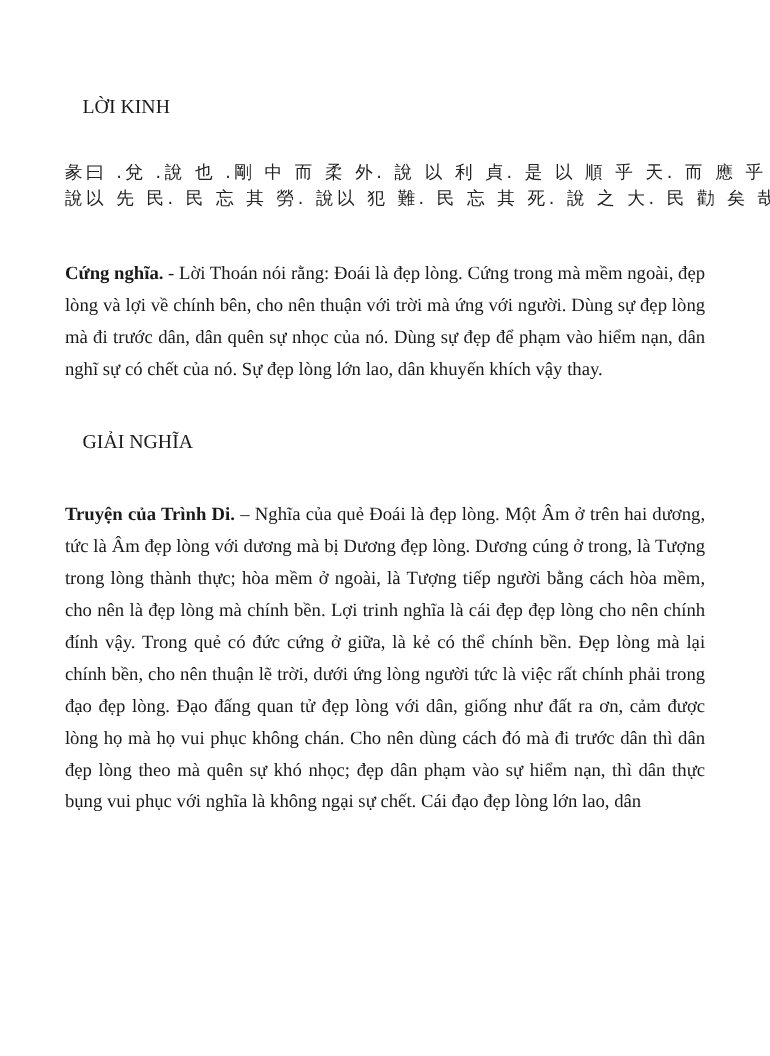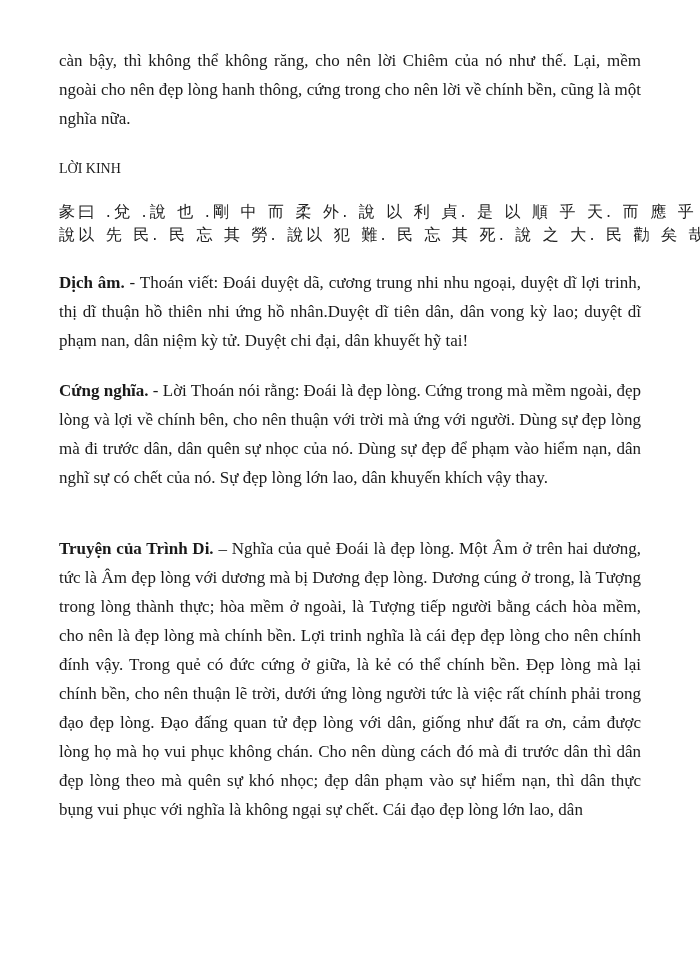--- a/index.html
+++ b/index.html
@@ -23,62 +23,61 @@
     font-size: 17px;
     line-height: 29px;
   }
   .para {
     margin: 0;
     text-align: justify;
     text-align-last: left;
   }
   .gap { height: 21px; }
   .heading {
-    margin: 0;
-    font-size: 14px;
+    margin: 16px;
+    font-size: 18px;
     letter-spacing: 0;
   }
   .cjk {
     margin: 0;
     font-family: "DejaVu Sans", sans-serif;
     font-size: 16px;
     line-height: 23px;
     letter-spacing: 3.2px;
     color: #222;
     white-space: nowrap;
   }
   .cjk-line { display: block; }
   b { font-weight: bold; }
 </style>
 </head>
 <body>
 
 <div class="page">
 
-  <p class="para">càn bậy, thì không thể không răng, cho nên lời Chiêm của nó như thế. Lại, mềm ngoài cho nên đẹp lòng hanh thông, cứng trong cho nên lời về chính bền, cũng là một nghĩa nữa.</p>
 
   <div class="gap"></div>
 
   <p class="heading">LỜI KINH</p>
 
   <div class="gap" style="height:17px"></div>
 
   <div class="cjk">
     <span class="cjk-line">彖曰 .兌 .說 也 .剛 中 而 柔 外. 說 以 利 貞. 是 以 順 乎 天. 而 應 乎 人.</span>
     <span class="cjk-line">說以 先 民. 民 忘 其 勞. 說以 犯 難. 民 忘 其 死. 說 之 大. 民 勸 矣 哉 .</span>
   </div>
 
   <div class="gap" style="height:22px"></div>
 
-  <p class="para"><b>Dịch âm.</b><span> - Thoán viết: Đoái duyệt dã, cương trung nhi nhu ngoại, duyệt dĩ lợi trinh, thị dĩ thuận hồ thiên nhi ứng hồ nhân.Duyệt dĩ tiên dân, dân vong kỳ lao; duyệt dĩ phạm nan, dân niệm kỳ tử. Duyệt chi đại, dân khuyết hỹ tai!</span></p>
 
   <div class="gap"></div>
 
   <p class="para"><b>Cứng nghĩa.</b><span> - Lời Thoán nói rằng: Đoái là đẹp lòng. Cứng trong mà mềm ngoài, đẹp lòng và lợi về chính bên, cho nên thuận với trời mà ứng với người. Dùng sự đẹp lòng mà đi trước dân, dân quên sự nhọc của nó. Dùng sự đẹp để phạm vào hiểm nạn, dân nghĩ sự có chết của nó. Sự đẹp lòng lớn lao, dân khuyến khích vậy thay.</span></p>
 
   <div class="gap"></div>
 
+  <p class="heading">GIẢI NGHĨA</p>
 
   <div class="gap"></div>
 
   <p class="para"><b>Truyện của Trình Di.</b><span> – Nghĩa của quẻ Đoái là đẹp lòng. Một Âm ở trên hai dương, tức là Âm đẹp lòng với dương mà bị Dương đẹp lòng. Dương cúng ở trong, là Tượng trong lòng thành thực; hòa mềm ở ngoài, là Tượng tiếp người bằng cách hòa mềm, cho nên là đẹp lòng mà chính bền. Lợi trinh nghĩa là cái đẹp đẹp lòng cho nên chính đính vậy. Trong quẻ có đức cứng ở giữa, là kẻ có thể chính bền. Đẹp lòng mà lại chính bền, cho nên thuận lẽ trời, dưới ứng lòng người tức là việc rất chính phải trong đạo đẹp lòng. Đạo đấng quan tử đẹp lòng với dân, giống như đất ra ơn, cảm được lòng họ mà họ vui phục không chán. Cho nên dùng cách đó mà đi trước dân thì dân đẹp lòng theo mà quên sự khó nhọc; đẹp dân phạm vào sự hiểm nạn, thì dân thực bụng vui phục với nghĩa là không ngại sự chết. Cái đạo đẹp lòng lớn lao, dân</span></p>
 
 </div>
 
 </body></html>

